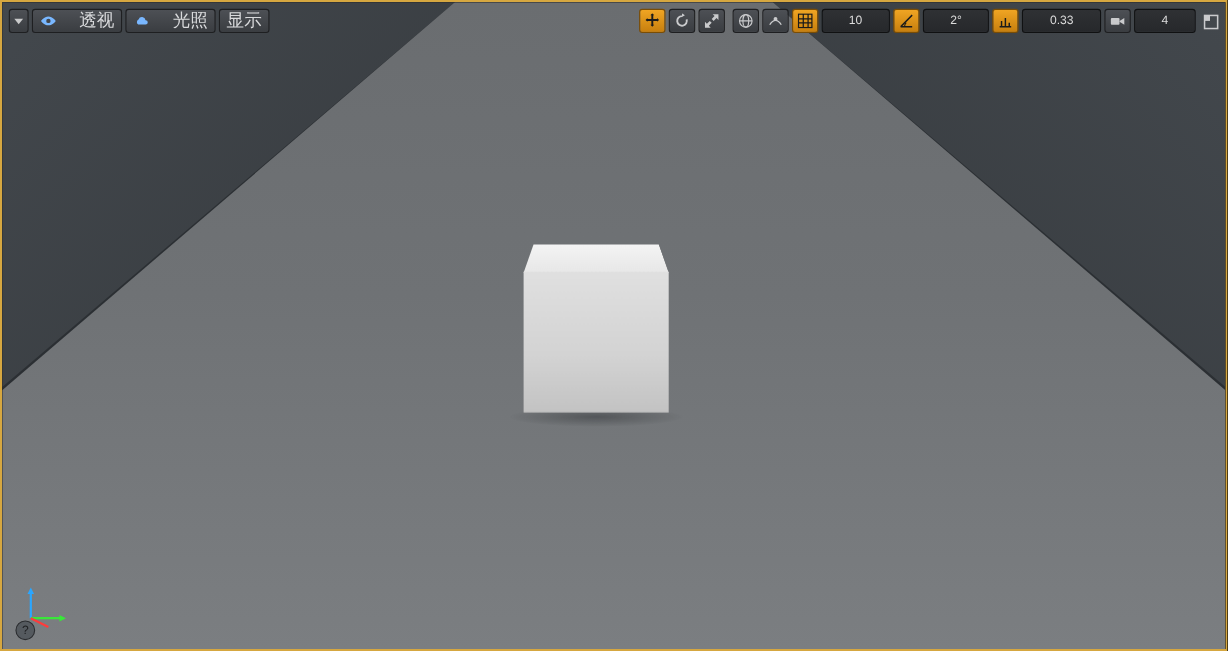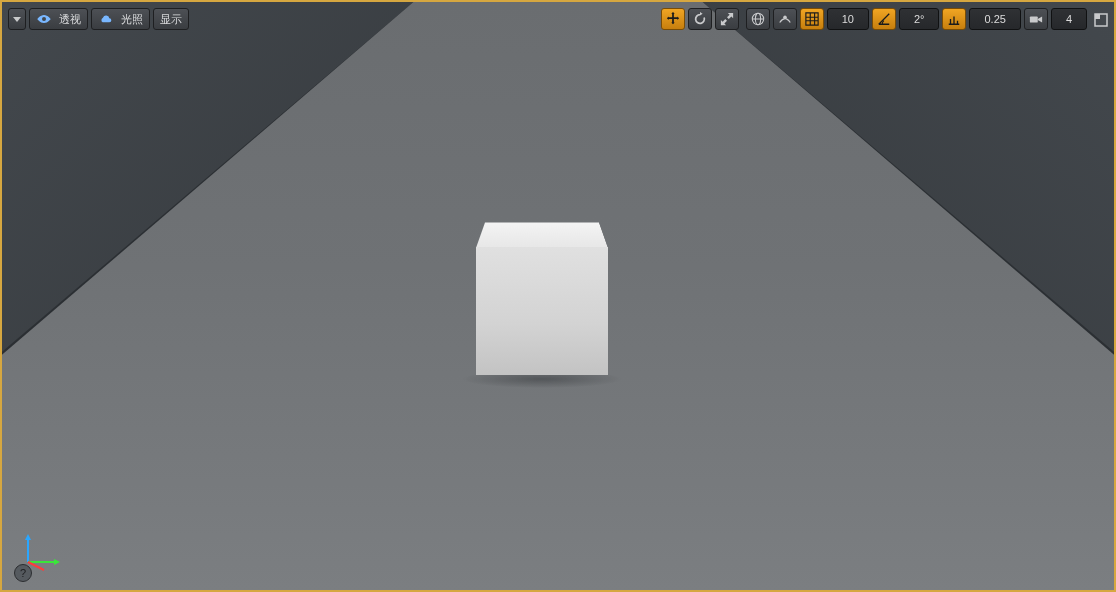--- a/index.html
+++ b/index.html
@@ -12,24 +12,24 @@
   .back-right{position:absolute;right:0;top:0;width:37%;height:70%;background:linear-gradient(225deg,#43484d 0%,#34383c 100%);clip-path:polygon(0% 0%,100% 0%,100% 85%)}
 
   .cube{position:absolute;left:470px;top:190px;width:140px;height:185px;transform-style:preserve-3d}
   .c-top{position:absolute;left:4px;top:0;width:132px;height:56px;background:linear-gradient(180deg,#f4f4f4,#e7e7e7);transform:perspective(300px) rotateX(58deg);transform-origin:bottom center}
   .c-front{position:absolute;left:4px;top:55px;width:132px;height:128px;background:linear-gradient(180deg,#e0e0e0 0%,#d3d3d3 60%,#c3c3c3 100%)}
   .c-shadow{position:absolute;left:-10px;top:178px;width:160px;height:18px;background:radial-gradient(ellipse at center,#3a3d40 0%,rgba(58,61,64,0) 70%);opacity:.55}
 
   
   .toolbar{position:absolute;left:6px;top:6px;right:6px;height:24px;display:flex;justify-content:space-between;align-items:stretch;z-index:10}
   .tool-left,.tool-right{display:flex;gap:3px;align-items:stretch}
-  .btn{display:flex;align-items:center;justify-content:center;gap:7px;background:linear-gradient(180deg,#4d5055 0%,#3a3d41 100%);border:1px solid #1e1f21;border-radius:3px;color:#d9dadc;font-size:11px;height:22px;padding:0 6px;box-sizing:border-box;cursor:pointer}
+  .btn{display:flex;align-items:center;justify-content:center;gap:20px;background:linear-gradient(180deg,#4d5055 0%,#3a3d41 100%);border:1px solid #1e1f21;border-radius:3px;color:#d9dadc;font-size:16px;height:22px;padding:0 6px;box-sizing:border-box;cursor:pointer}
   .btn.icon-only{padding:0;width:24px}
   .btn.active{background:linear-gradient(180deg,#f0a523 0%,#c77f0e 100%);border-color:#7a4d05;color:#1b1b1b}
-  .num{background:linear-gradient(180deg,#2f3134,#26282b);border:1px solid #101112;color:#dcdcdc;font-size:11px;display:flex;align-items:center;justify-content:center;height:22px;border-radius:3px;padding:0 14px;min-width:28px;box-sizing:border-box}
+  .num{background:linear-gradient(180deg,#2f3134,#26282b);border:1px solid #101112;color:#dcdcdc;font-size:11px;display:flex;align-items:center;justify-content:center;height:22px;border-radius:3px;padding:0 24px;min-width:28px;box-sizing:border-box}
   .drop-caret{width:0;height:0;border-left:4px solid transparent;border-right:4px solid transparent;border-top:5px solid #c9cacb}
   .sep{width:1px}
 
   
   .ico{width:14px;height:14px;display:inline-block;fill:#c9cacc}
   .btn.active .ico{fill:#1b1b1b}
   .ico-eye{width:16px;height:12px}
   .ico-cloud{width:16px;height:12px;fill:#79b7ff}
 
   
@@ -133,21 +133,21 @@
           <path d="M6 14a6 6 0 011.8-4.2" fill="none" stroke="currentColor" stroke-width="1.2"></path>
         </svg>
       </div>
       <div class="num">2°</div>
 
       <div class="btn icon-only active">
         <svg class="ico" viewBox="0 0 16 16">
           <path d="M2 14h12M4 14V8M8 14V5M12 14V10" stroke="currentColor" stroke-width="1.5" fill="none"></path>
         </svg>
       </div>
-      <div class="num" style="min-width:36px">0.25</div>
+      <div class="num" style="min-width:36px">0.33</div>
 
       <div class="btn icon-only">
         <svg class="ico" viewBox="0 0 16 16">
           <rect x="1" y="5" width="9" height="7" rx="1"></rect>
           <path d="M10 8l5-3v7l-5-3z"></path>
         </svg>
       </div>
       <div class="num" style="min-width:20px">4</div>
 
       <svg class="maximize" viewBox="0 0 14 14">

